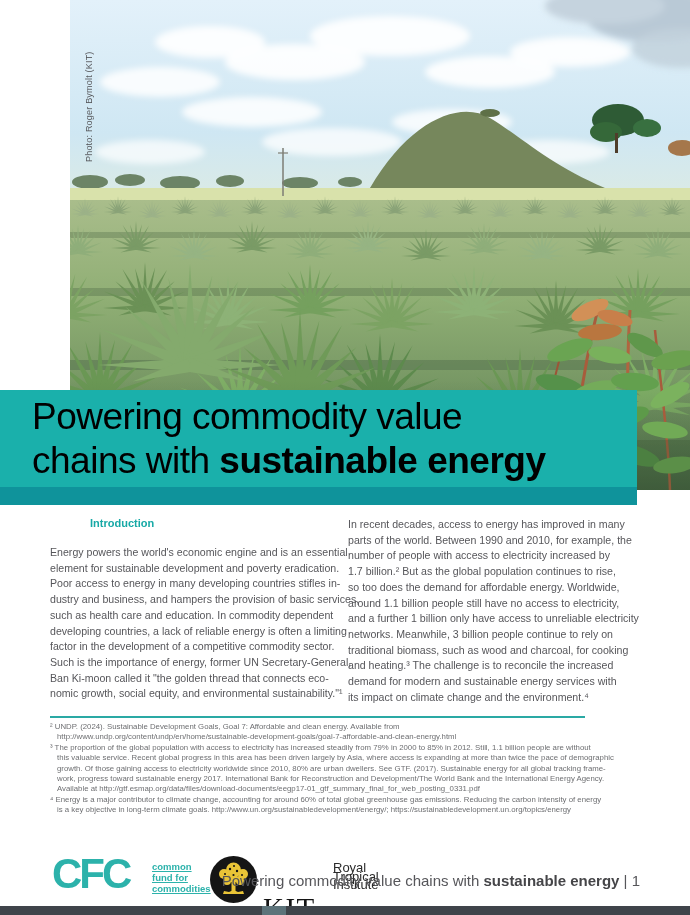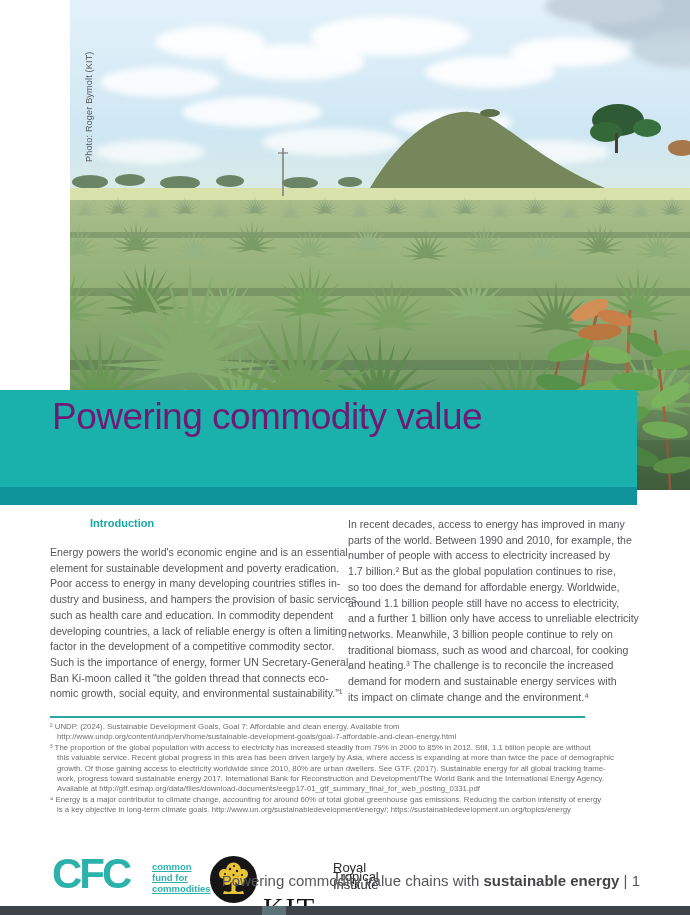--- a/index.html
+++ b/index.html
@@ -14,22 +14,22 @@
 
   .credit {
     position:absolute; left:84px; top:162px; z-index:3;
     transform:rotate(-90deg); transform-origin:0 0;
     font-size:9px; color:#55565a; letter-spacing:.2px; white-space:nowrap;
   }
 
   
   .banner {
     position:absolute; left:0; top:390px; width:637px; height:97px; z-index:4;
-    background:#1ab0ab; color:#701a75;
-    padding:5px 0 0 52px; box-sizing:border-box;
+    background:#1ab0ab; color:#000000;
+    padding:5px 0 0 32px; box-sizing:border-box;
   }
   .banner .t1, .banner .t2 {
     font-size:37px; line-height:44px; font-weight:400; letter-spacing:-.5px;
   }
   .banner .b { font-weight:700; }
   .strip { position:absolute; left:0; top:487px; width:637px; height:18px; background:#0f939b; z-index:4; }
 
   
   .intro-h {
     position:absolute; left:90px; top:517px; margin:0; z-index:2;
@@ -244,20 +244,21 @@
         </g>
       </g>
       <rect x="0" y="440" width="620" height="50" fill="#35502f" opacity=".25"></rect>
     </svg>
   </div>
 
   <div class="credit">Photo: Roger Bymolt (KIT)</div>
 
   <div class="banner">
     <div class="t1">Powering commodity value</div>
+    <div class="t2"><span>chains with </span><span class="b">sustainable energy</span></div>
   </div>
   <div class="strip"></div>
 
   <h2 class="intro-h">Introduction</h2>
   <div class="col left">Energy powers the world's economic engine and is an essential
 element for sustainable development and poverty eradication.
 Poor access to energy in many developing countries stifles in-
 dustry and business, and hampers the provision of basic services,
 such as health care and education. In commodity dependent
 developing countries, a lack of reliable energy is often a limiting

